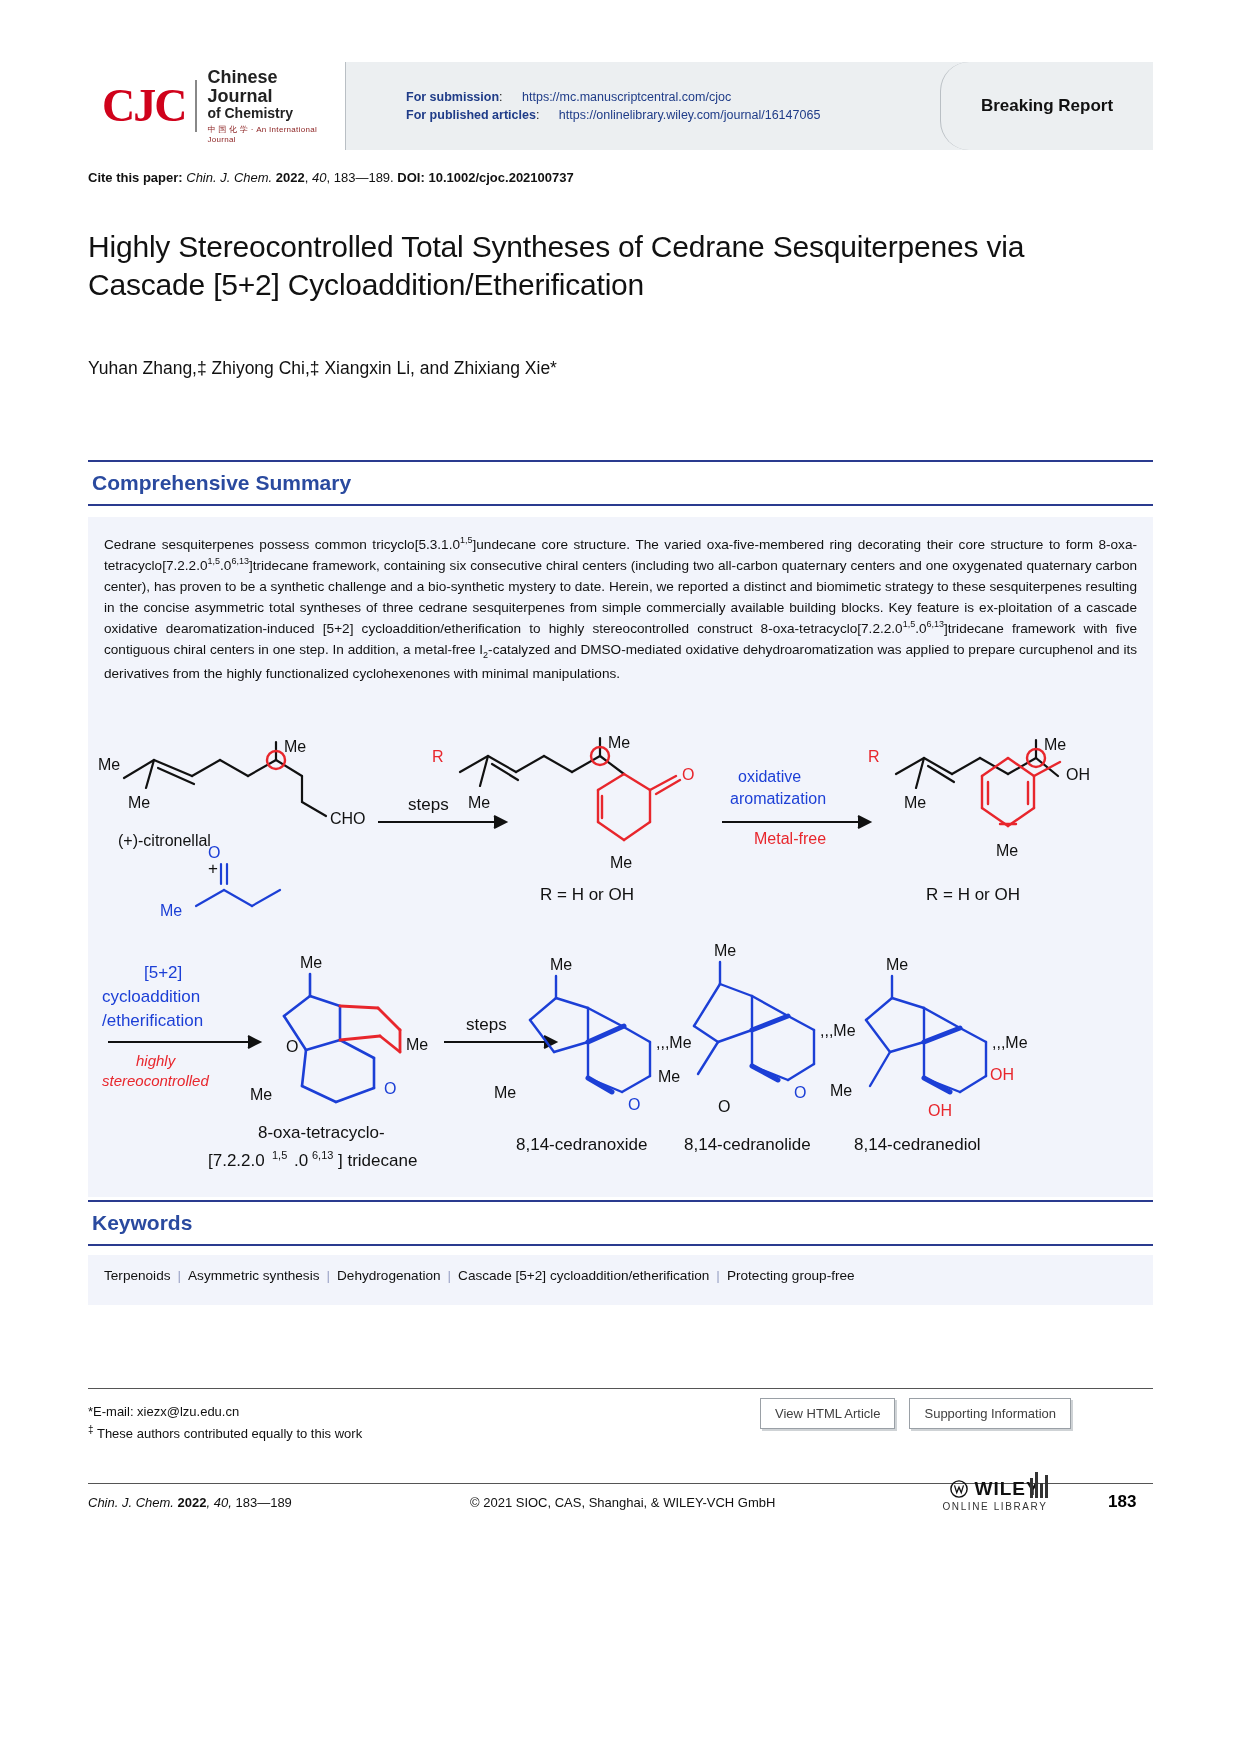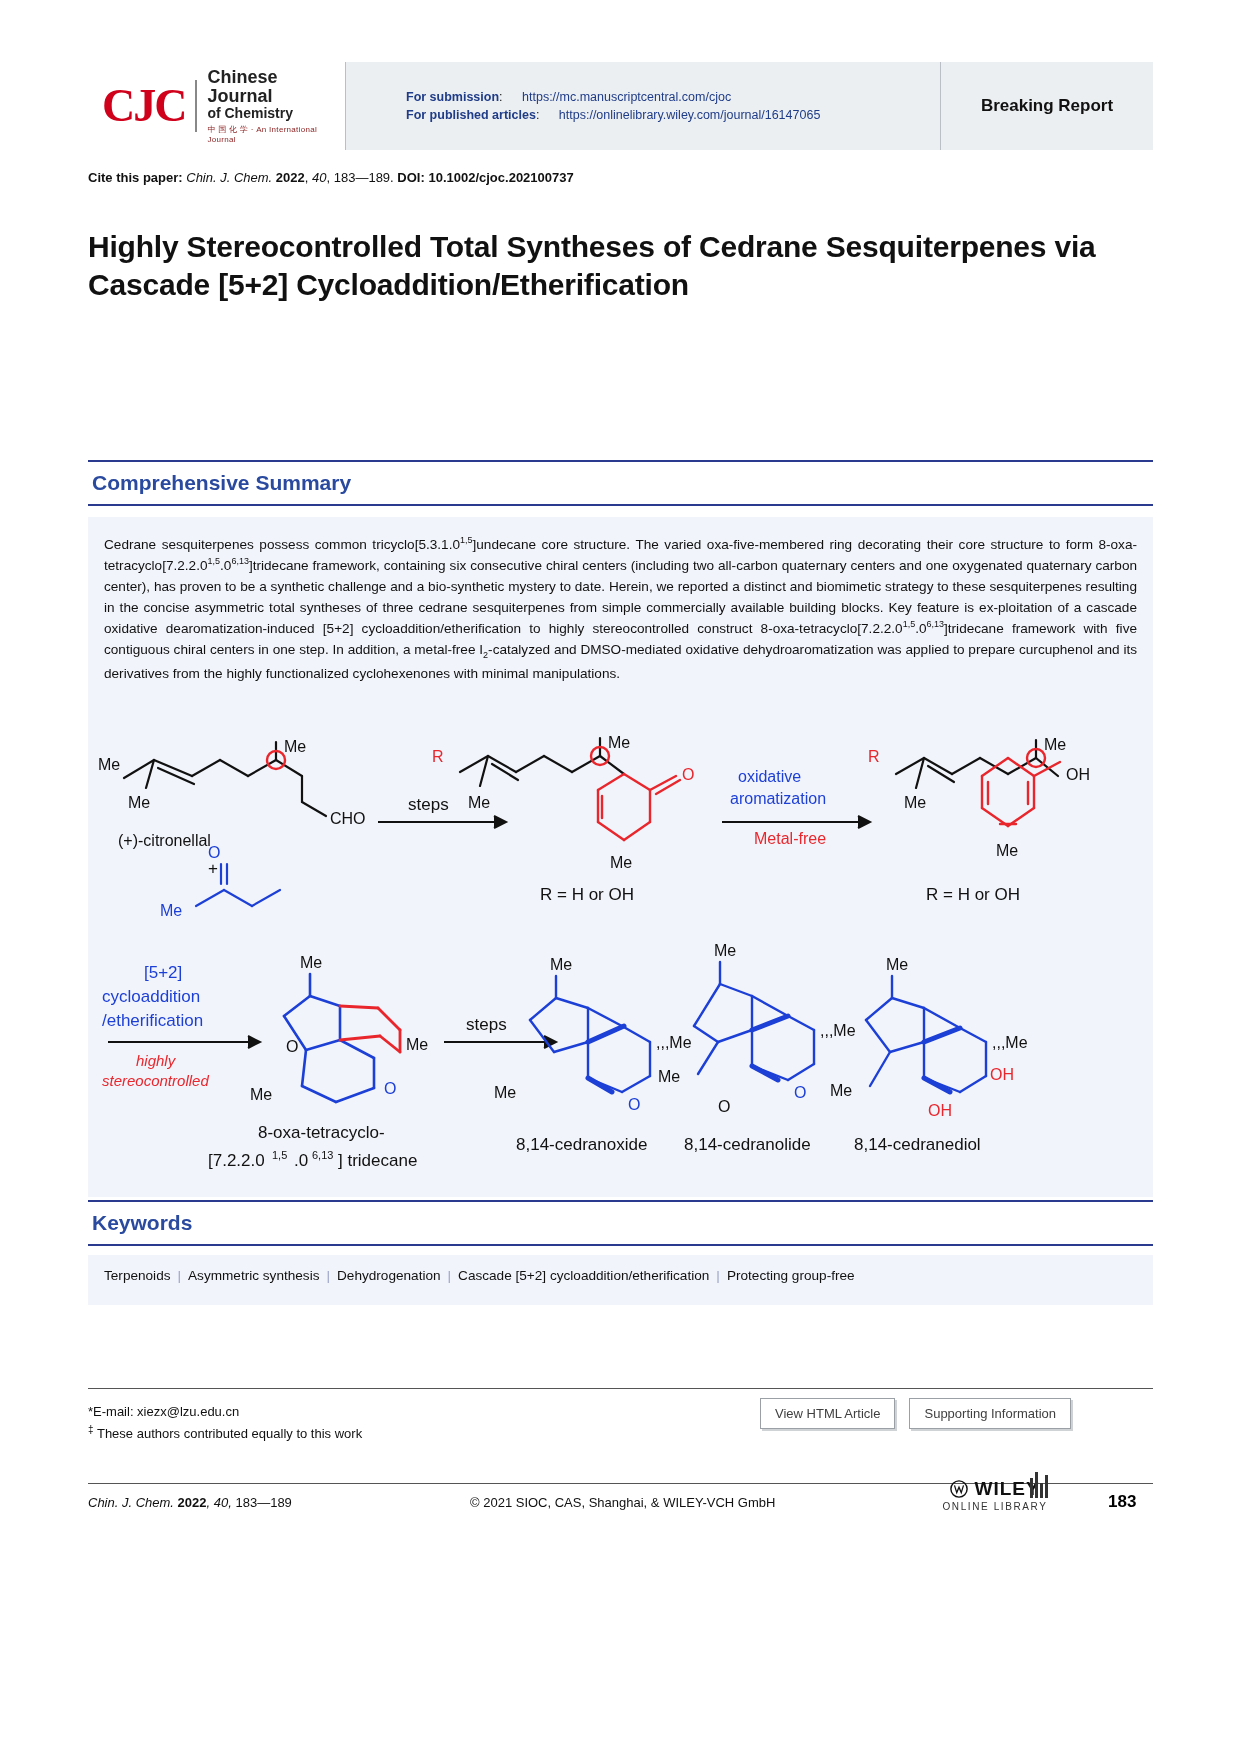--- a/index.html
+++ b/index.html
@@ -38,32 +38,32 @@
   .submission{
     flex:1; display:flex; flex-direction:column; justify-content:center;
     padding-left:60px; font-size:12.5px; color:#1a1a1a;
   }
   .submission .row{margin:2px 0;}
   .submission b{color:#1f3c88;}
   .submission .lk{color:#1f3c88;padding-left:16px;}
   .breaking{
     width:212px; border-left:1px solid #b9bfc4;
     display:flex;align-items:center;justify-content:center;
-    font-size:17px;font-weight:bold;color:#111;
+    font-size:17px;font-weight:bold;color:#111;border-radius:29px;
   }
   
   .cite{
     position:absolute;left:88px;top:170px;font-size:13px;color:#111;
   }
   .cite b{font-weight:bold;}
   .cite i{font-style:italic;}
   
   .title{
     position:absolute;left:88px;top:228px;width:1010px;
-    font-size:30px;font-weight:bold;line-height:1.28;color:#111;
+    font-size:30px;font-weight:normal;line-height:1.28;color:#111;
     letter-spacing:-0.2px;
   }
   .authors{
     position:absolute;left:88px;top:358px;width:1010px;
     font-size:17.5px;color:#111;
   }
   .affil{
     position:absolute;left:88px;top:412px;width:960px;
     font-size:13.5px;font-style:italic;color:#222;line-height:1.55;
   }
@@ -151,20 +151,21 @@
     <b>Cite this paper:</b>
     <i>Chin. J. Chem.</i>
     <b>2022</b>,
     <i>40</i>,
     <span>183—189.</span>
     <b>DOI:</b>
     <b>10.1002/cjoc.202100737</b>
   </div>
 
   <div class="title">Highly Stereocontrolled Total Syntheses of Cedrane Sesquiterpenes via Cascade [5+2] Cycloaddition/Etherification</div>
+  <div class="authors">Yuhan Zhang,‡ Zhiyong Chi,‡ Xiangxin Li, and Zhixiang Xie*</div>
 
   <div class="sec" style="top:460px;">
     <div class="rule-top"></div>
     <h2>Comprehensive Summary</h2>
     <div class="rule-bot"></div>
   </div>
 
   <div class="summary-box"></div>
 
   <div class="summary-text">

